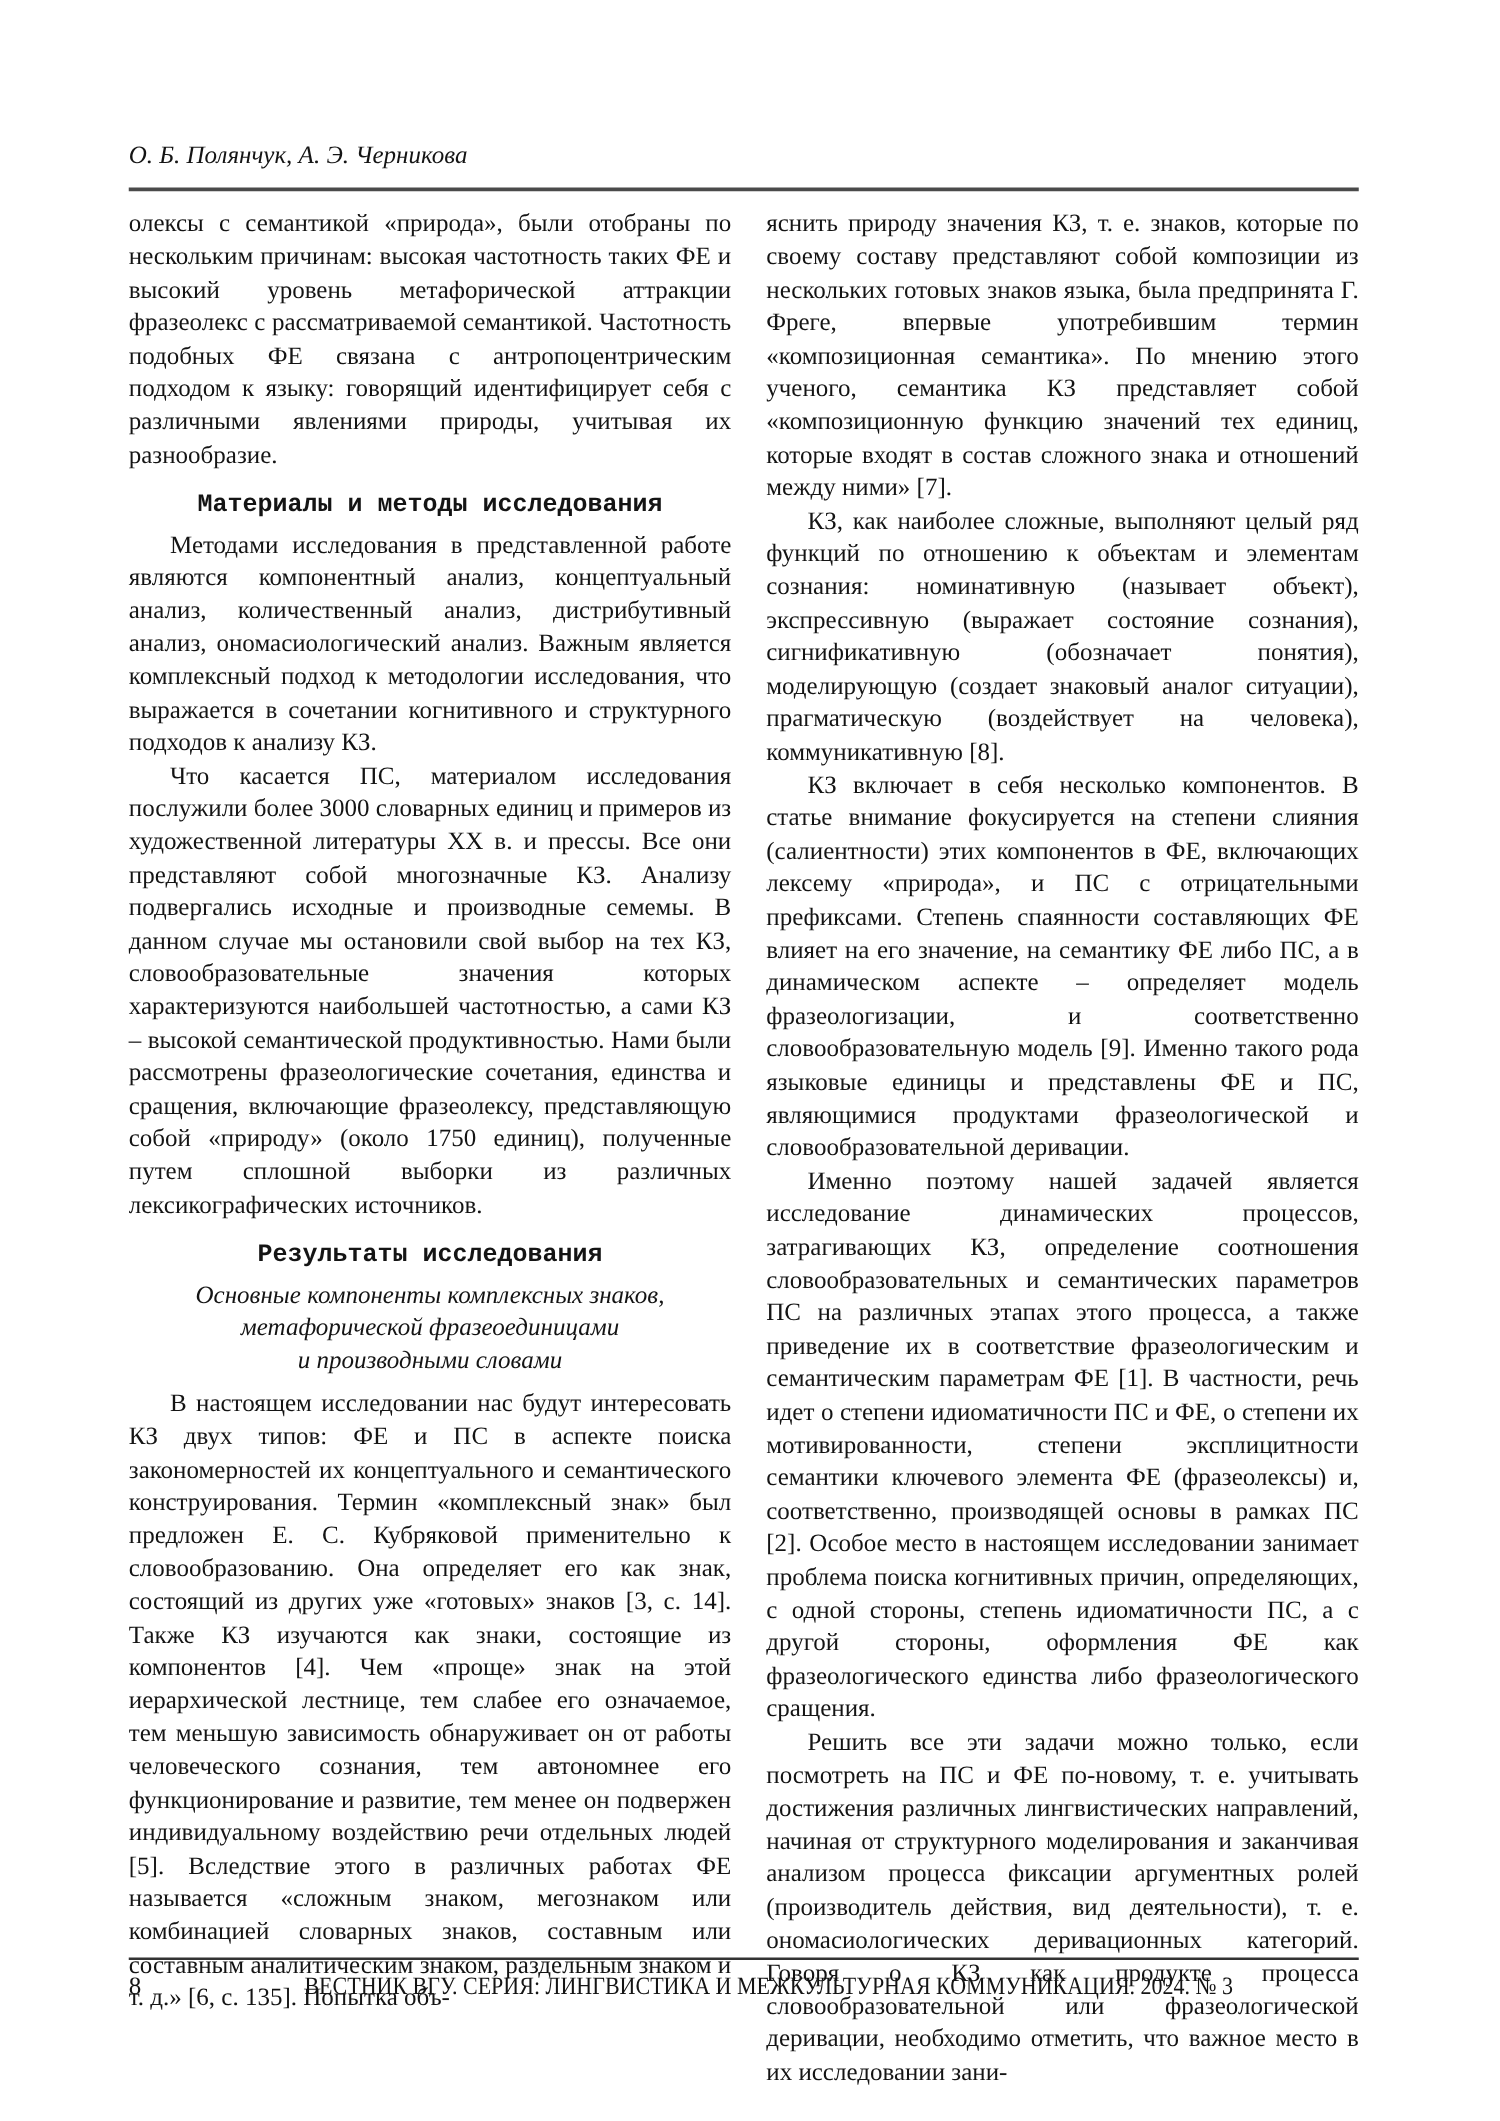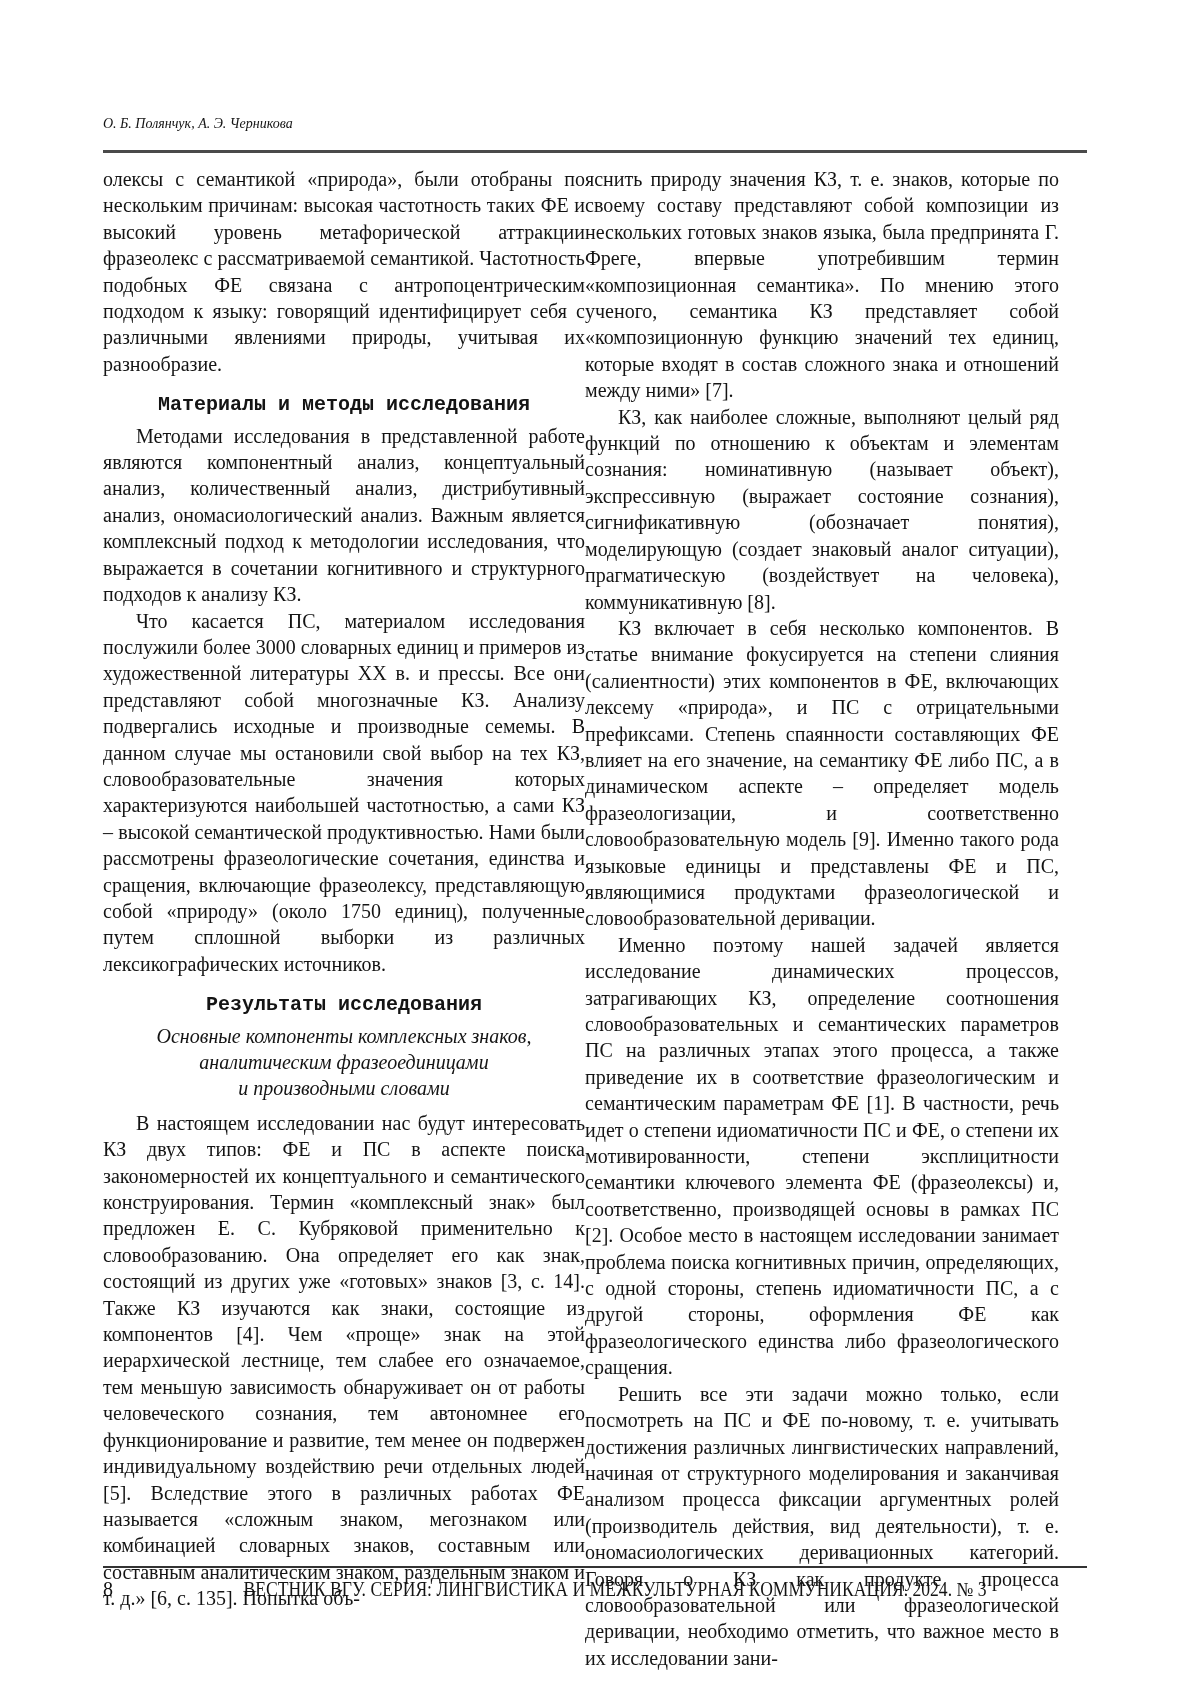--- a/index.html
+++ b/index.html
@@ -15,39 +15,40 @@
   }
   
   .running-header {
     position: absolute;
     left: 103px;
     width: 984px;
     top: 112px;
     display: flex;
     justify-content: space-between;
     font-style: italic;
-    font-size: 14px;
+    font-size: 20px;
     line-height: 24px;
     white-space: nowrap;
   }
   .header-rule {
     position: absolute;
     left: 103px;
     width: 984px;
     top: 150px;
     height: 3px;
     background: #4a4a4a;
   }
   
   .columns {
     position: absolute;
     left: 103px;
     top: 166px;
     width: 984px;
     display: flex;
+    gap: 28px;
   }
   .col {
     font-size: 20px;
     line-height: 26.4px;
     text-align: justify;
     hyphens: auto;
     -webkit-hyphens: auto;
   }
   .col-left  { width: 482px; }
   .col-right { width: 474px; }
@@ -110,21 +111,21 @@
 
   <div class="columns">
 
     <section class="col col-left">
       <p class="no-indent">олексы с семантикой «природа», были отобраны по нескольким причинам: высокая частотность таких ФЕ и высокий уровень метафорической аттракции фразеолекс с рассматриваемой семантикой. Частотность подобных ФЕ связана с антропоцентрическим подходом к языку: говорящий идентифицирует себя с различными явлениями природы, учитывая их разнообразие.</p>
       <h2 class="sec-head">Материалы и методы исследования</h2>
       <p>Методами исследования в представленной работе являются компонентный анализ, концептуальный анализ, количественный анализ, дистрибутивный анализ, ономасиологический анализ. Важным является комплексный подход к методологии исследования, что выражается в сочетании когнитивного и структурного подходов к анализу КЗ.</p>
       <p>Что касается ПС, материалом исследования послужили более 3000 словарных единиц и примеров из художественной литературы XX в. и прессы. Все они представляют собой многозначные КЗ. Анализу подвергались исходные и производные семемы. В данном случае мы остановили свой выбор на тех КЗ, словообразовательные значения которых характеризуются наибольшей частотностью, а сами КЗ – высокой семантической продуктивностью. Нами были рассмотрены фразеологические сочетания, единства и сращения, включающие фразеолексу, представляющую собой «природу» (около 1750 единиц), полученные путем сплошной выборки из различных лексикографических источников.</p>
       <h2 class="sec-head">Результаты исследования</h2>
       <div class="sub-head">Основные компоненты комплексных знаков,
-аналитическим фразеоединицами
+метафорической фразеоединицами
 и производными словами</div>
       <p>В настоящем исследовании нас будут интересовать КЗ двух типов: ФЕ и ПС в аспекте поиска закономерностей их концептуального и семантического конструирования. Термин «комплексный знак» был предложен Е. С. Кубряковой применительно к словообразованию. Она определяет его как знак, состоящий из других уже «готовых» знаков [3, с. 14]. Также КЗ изучаются как знаки, состоящие из компонентов [4]. Чем «проще» знак на этой иерархической лестнице, тем слабее его означаемое, тем меньшую зависимость обнаруживает он от работы человеческого сознания, тем автономнее его функционирование и развитие, тем менее он подвержен индивидуальному воздействию речи отдельных людей [5]. Вследствие этого в различных работах ФЕ называется «сложным знаком, мегознаком или комбинацией словарных знаков, составным или составным аналитическим знаком, раздельным знаком и т. д.» [6, с. 135]. Попытка объ-</p>
     </section>
 
     <section class="col col-right">
       <p class="no-indent">яснить природу значения КЗ, т. е. знаков, которые по своему составу представляют собой композиции из нескольких готовых знаков языка, была предпринята Г. Фреге, впервые употребившим термин «композиционная семантика». По мнению этого ученого, семантика КЗ представляет собой «композиционную функцию значений тех единиц, которые входят в состав сложного знака и отношений между ними» [7].</p>
       <p>КЗ, как наиболее сложные, выполняют целый ряд функций по отношению к объектам и элементам сознания: номинативную (называет объект), экспрессивную (выражает состояние сознания), сигнификативную (обозначает понятия), моделирующую (создает знаковый аналог ситуации), прагматическую (воздействует на человека), коммуникативную [8].</p>
       <p>КЗ включает в себя несколько компонентов. В статье внимание фокусируется на степени слияния (салиентности) этих компонентов в ФЕ, включающих лексему «природа», и ПС с отрицательными префиксами. Степень спаянности составляющих ФЕ влияет на его значение, на семантику ФЕ либо ПС, а в динамическом аспекте – определяет модель фразеологизации, и соответственно словообразовательную модель [9]. Именно такого рода языковые единицы и представлены ФЕ и ПС, являющимися продуктами фразеологической и словообразовательной деривации.</p>
       <p>Именно поэтому нашей задачей является исследование динамических процессов, затрагивающих КЗ, определение соотношения словообразовательных и семантических параметров ПС на различных этапах этого процесса, а также приведение их в соответствие фразеологическим и семантическим параметрам ФЕ [1]. В частности, речь идет о степени идиоматичности ПС и ФЕ, о степени их мотивированности, степени эксплицитности семантики ключевого элемента ФЕ (фразеолексы) и, соответственно, производящей основы в рамках ПС [2]. Особое место в настоящем исследовании занимает проблема поиска когнитивных причин, определяющих, с одной стороны, степень идиоматичности ПС, а с другой стороны, оформления ФЕ как фразеологического единства либо фразеологического сращения.</p>
       <p>Решить все эти задачи можно только, если посмотреть на ПС и ФЕ по-новому, т. е. учитывать достижения различных лингвистических направлений, начиная от структурного моделирования и заканчивая анализом процесса фиксации аргументных ролей (производитель действия, вид деятельности), т. е. ономасиологических деривационных категорий. Говоря о КЗ как продукте процесса словообразовательной или фразеологической деривации, необходимо отметить, что важное место в их исследовании зани-</p>

